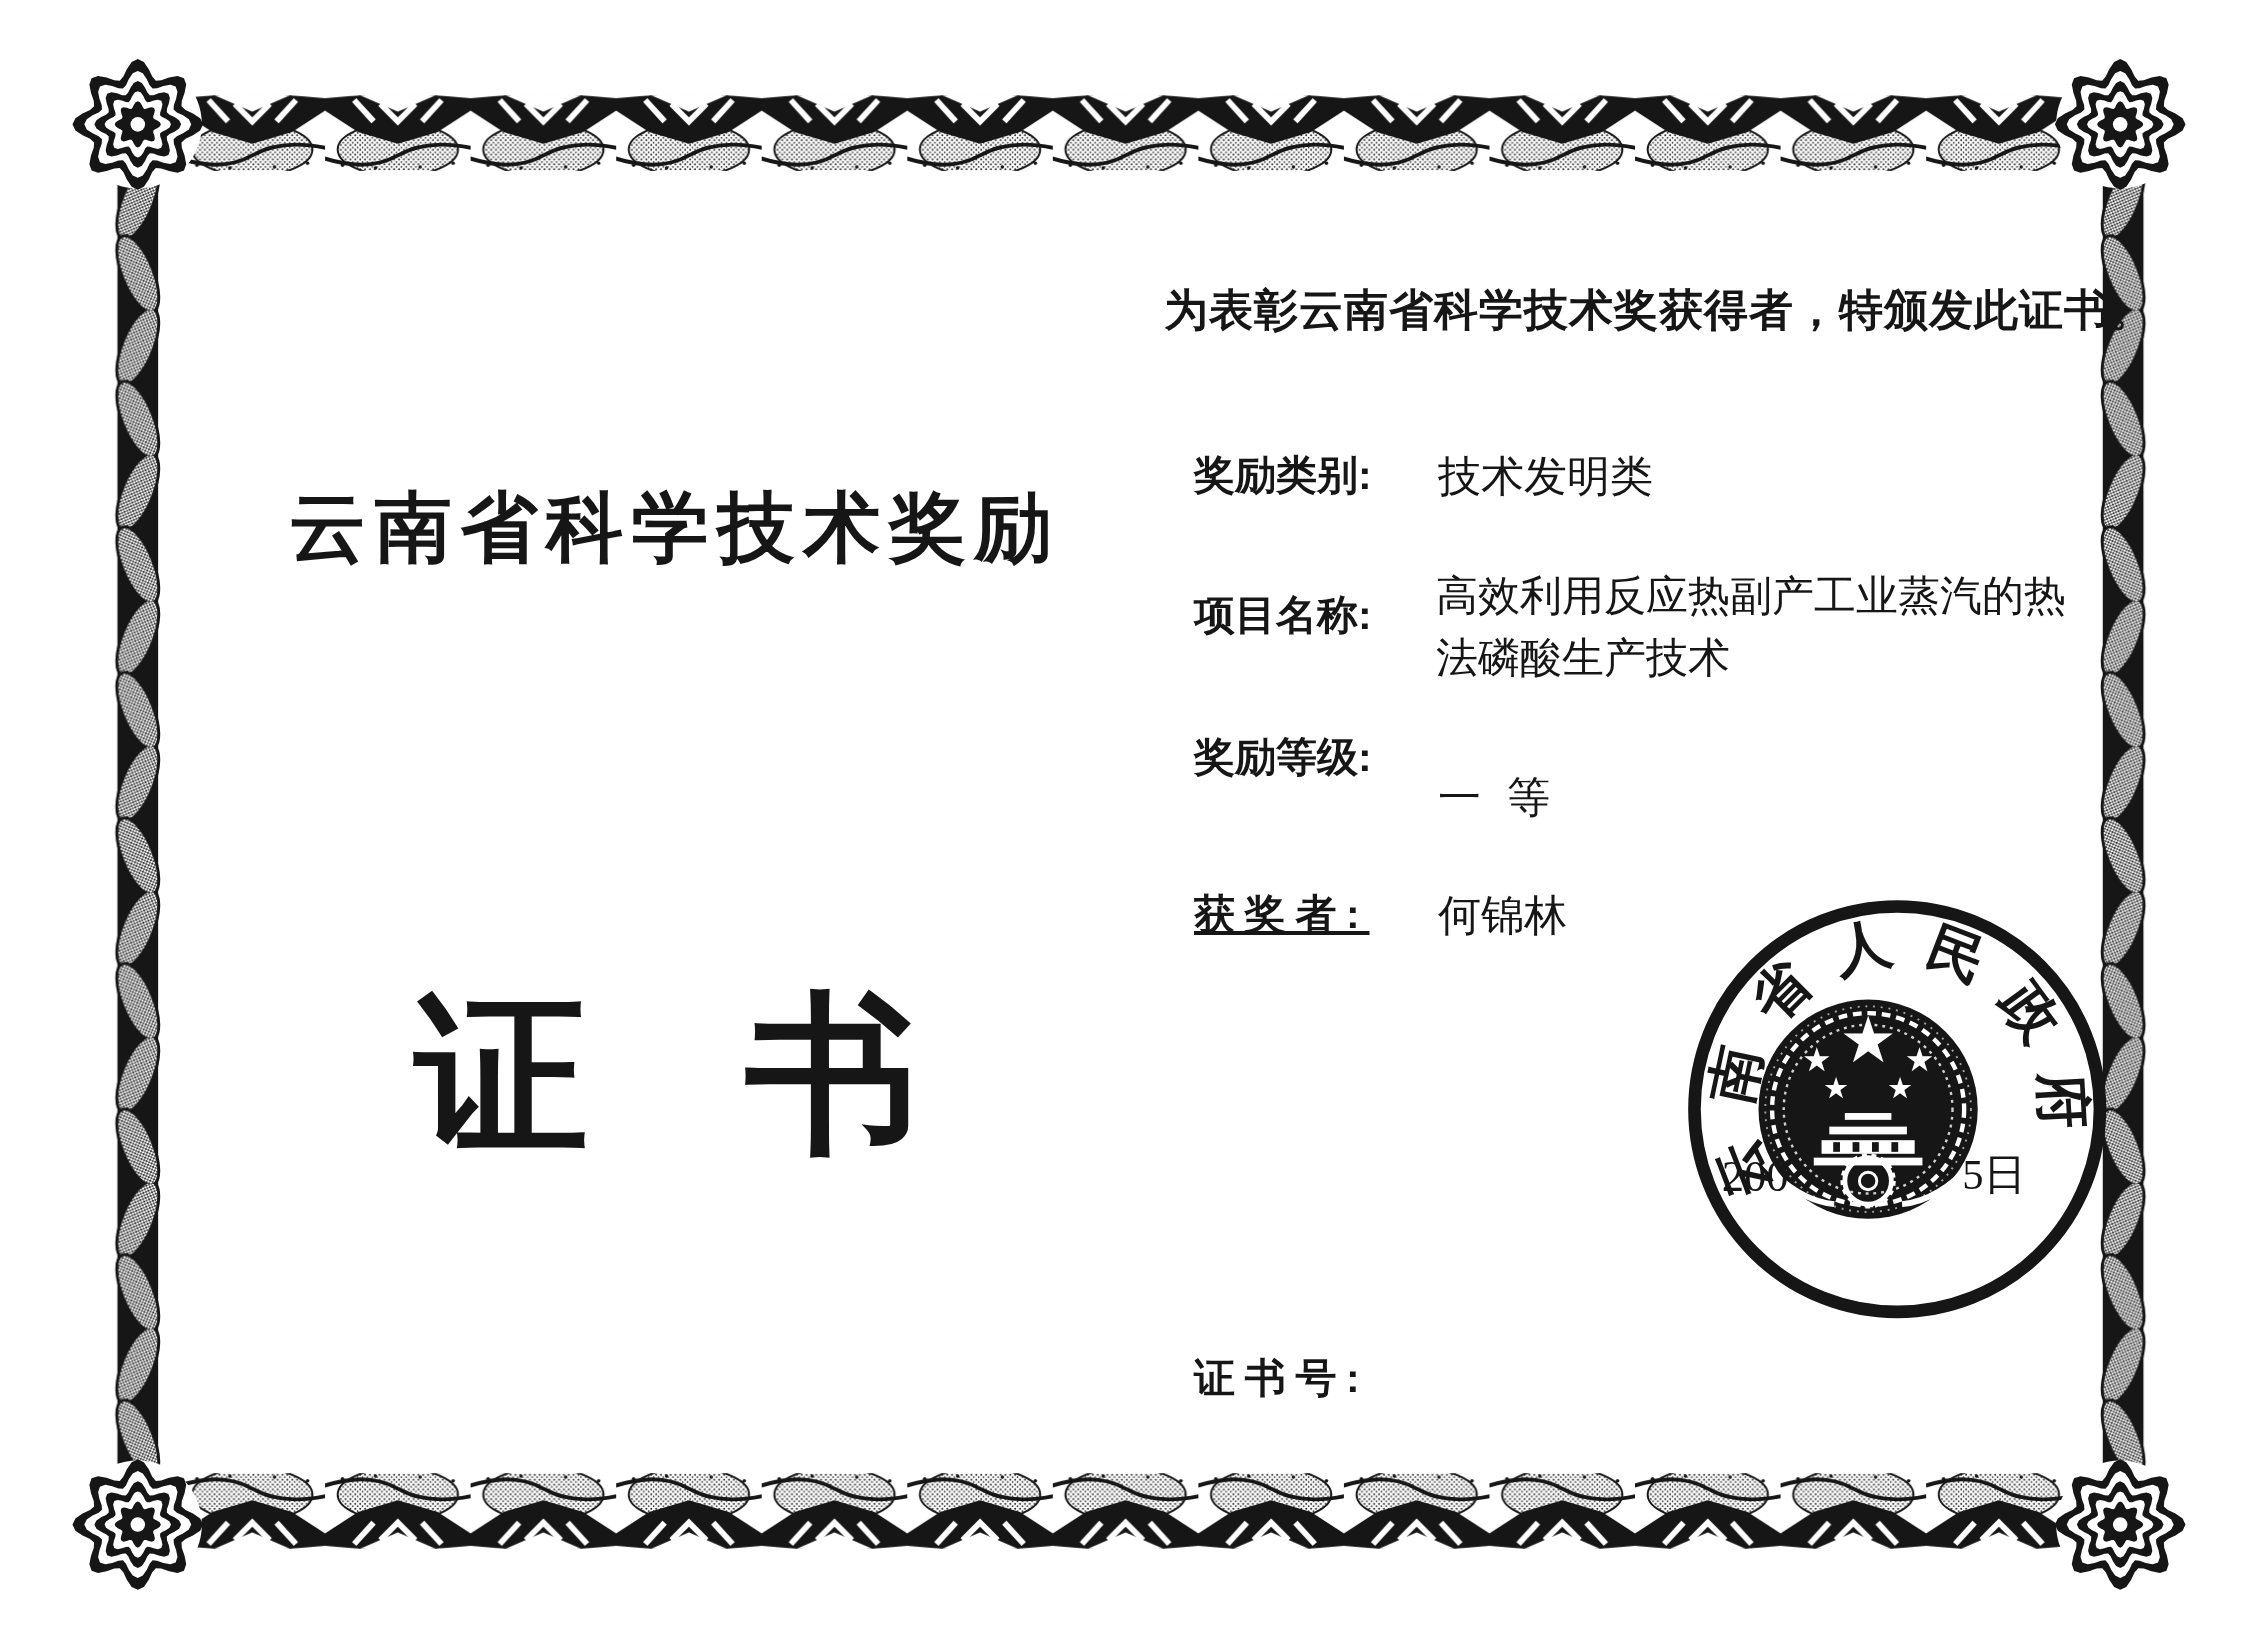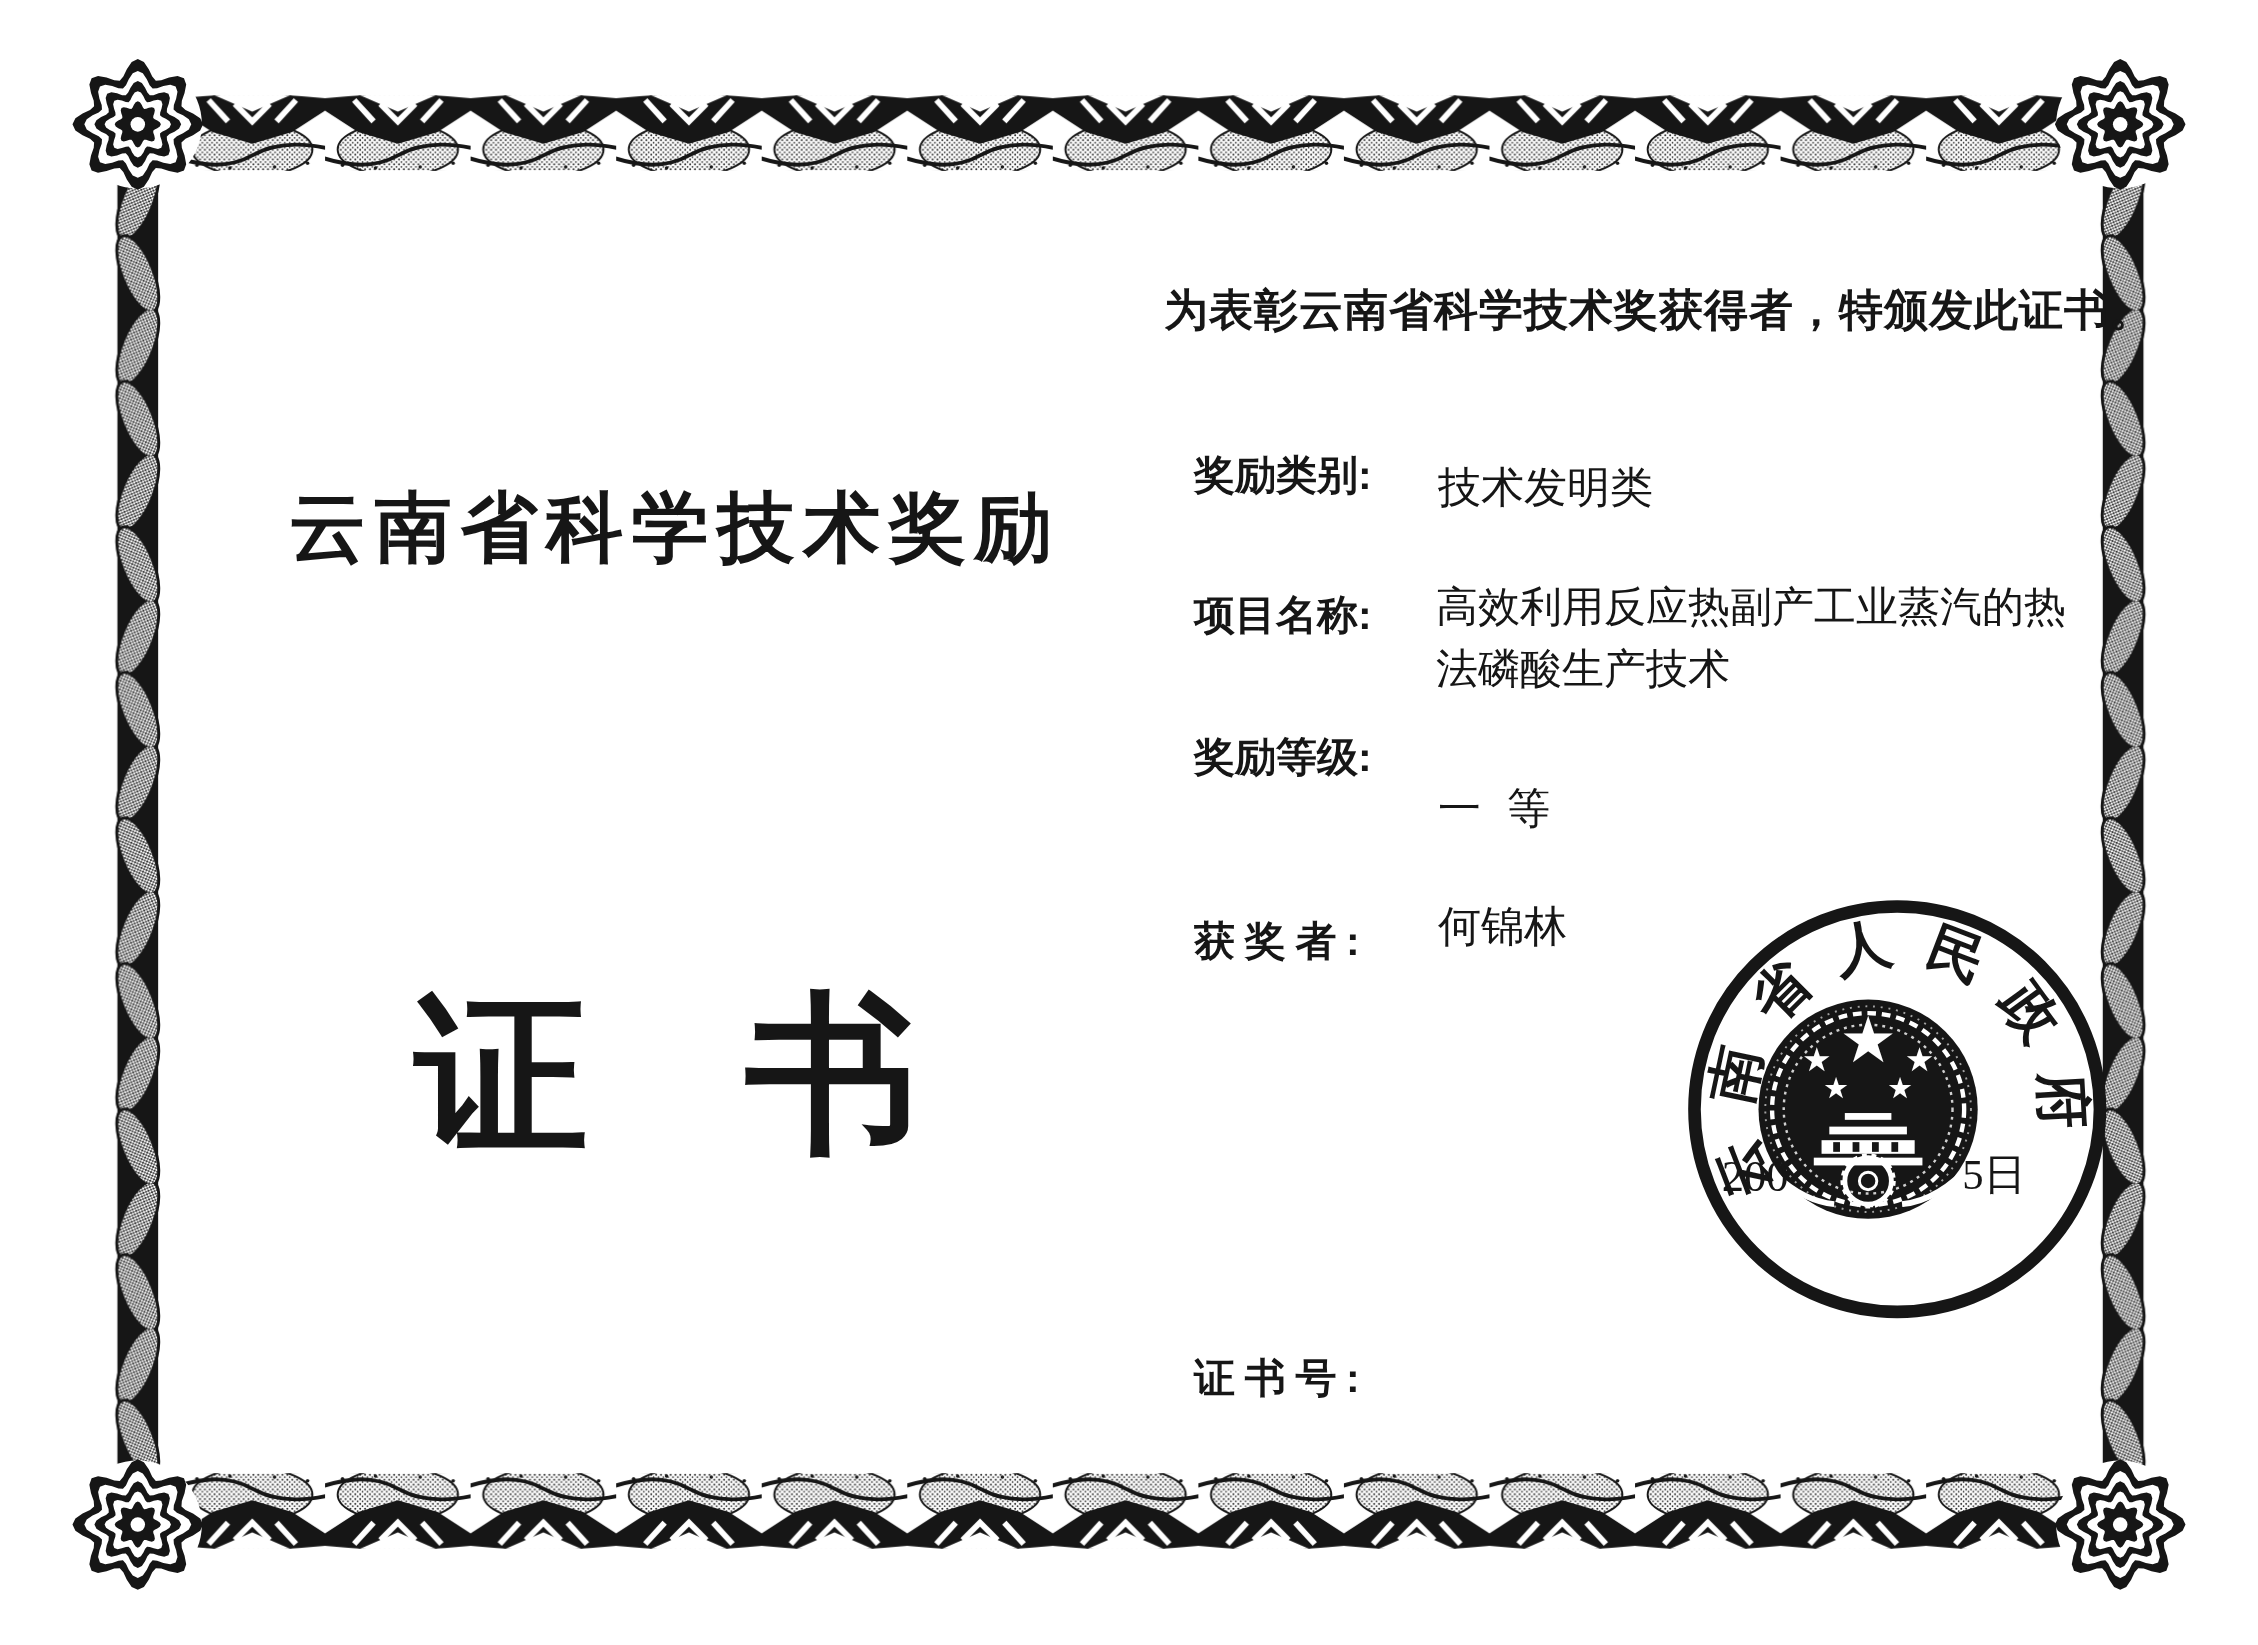--- a/index.html
+++ b/index.html
@@ -7,26 +7,26 @@
         font-family:"Liberation Sans","DejaVu Sans",sans-serif;color:#161616;}
   svg.frame{position:absolute;left:0;top:0;}
   .intro{position:absolute;left:1164px;top:281px;font-size:44px;font-weight:700;
          letter-spacing:1px;white-space:nowrap;}
   .title{position:absolute;left:289px;top:477px;font-size:77px;font-weight:700;
          letter-spacing:8.7px;white-space:nowrap;}
   .big-title{position:absolute;left:415px;top:959px;font-size:173px;font-weight:900;
          word-spacing:109px;white-space:nowrap;}
   .field-label{position:absolute;left:1194px;font-size:41px;font-weight:700;white-space:nowrap;}
   .field-value{position:absolute;left:1438px;font-size:43px;font-weight:400;
-         font-family:"Liberation Serif","DejaVu Serif",serif;white-space:nowrap;margin-top:11px;}
+         font-family:"Liberation Serif","DejaVu Serif",serif;white-space:nowrap;}
   .lbl-category{top:448px;}  .val-category{top:448px;}
   .lbl-project{top:588px;}
   .val-project{top:565px;left:1436px;width:633px;font-size:42px;line-height:62px;white-space:normal;}
   .lbl-grade{top:730px;}     .val-grade{top:769px;word-spacing:15.5px;}
-  .lbl-winner{top:914px;letter-spacing:9.7px;}  .val-winner{top:887px;}
+  .lbl-winner{top:887px;letter-spacing:9.7px;text-decoration:underline;}  .val-winner{top:887px;}
   .lbl-certno{top:1351px;letter-spacing:9.7px;} .val-certno{top:1349px;left:1432px;font-size:46px;letter-spacing:1px;}
   svg.seal{position:absolute;left:1671px;top:888px;}
 </style>
 </head>
 <body>
 
 <div class="page">
 
   <svg class="frame" id="frame" width="2258" height="1646" viewBox="0 0 2327 1696">
     <defs>

